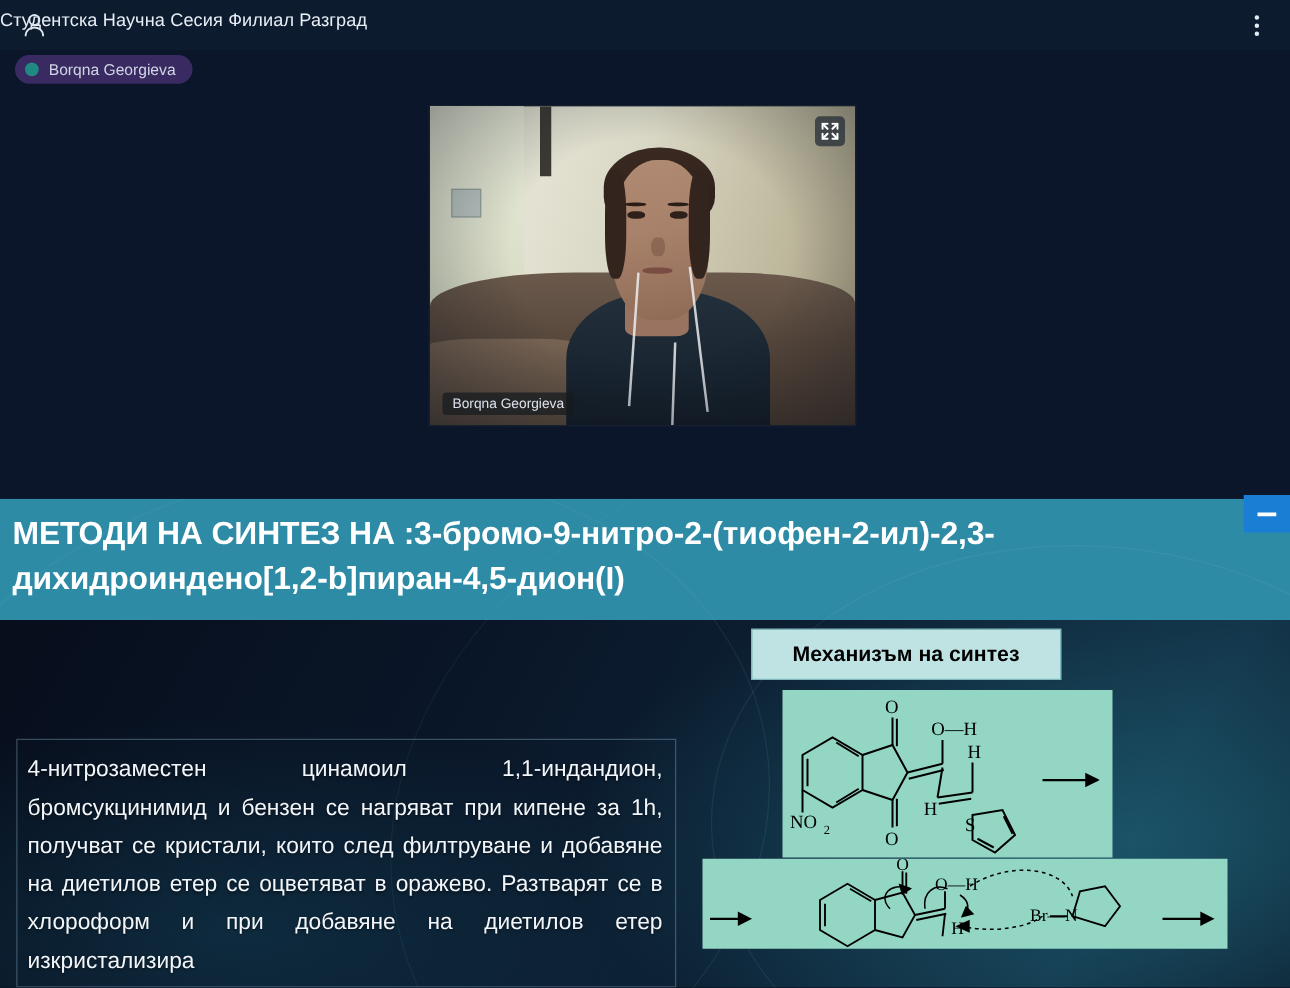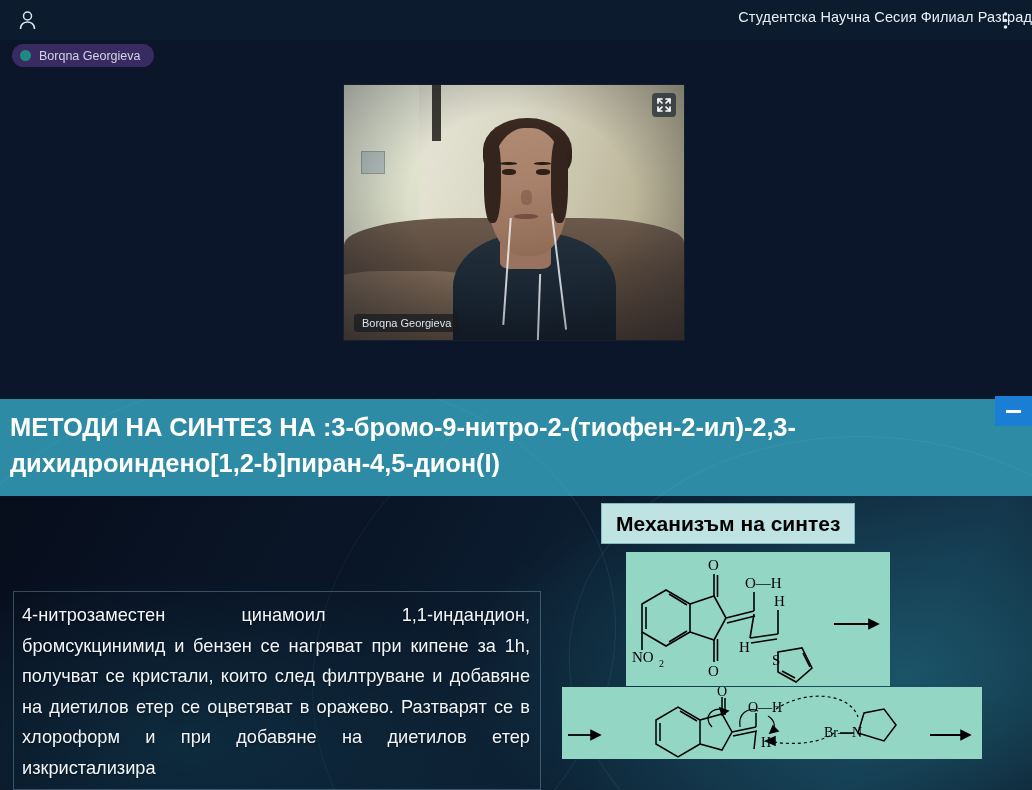--- a/index.html
+++ b/index.html
@@ -13,21 +13,21 @@
 
   
   .topbar {
     position:absolute; top:0; left:0; width:1032px; height:40px;
     background:#0c1b2e;
     display:flex; align-items:center; justify-content:space-between;
     padding:0 14px;
   }
   .topbar-title {
     position:absolute; left:0; right:0; top:9px;
-    text-align:right;
+    text-align:left;
     color:#e8eef5; font-size:14.5px; letter-spacing:.1px;
     pointer-events:none;
   }
   .icon-btn {
     width:26px; height:26px; display:flex; align-items:center; justify-content:center;
     cursor:pointer; position:relative; z-index:3;
   }
   .person-icon svg, .dots-icon svg { display:block; }
 
   
@@ -171,22 +171,22 @@
     border:1px solid rgba(120,200,225,.10);
   }
   .sw1 { left:-10%; top:-40%; width:70%; height:190%; transform:rotate(-12deg); }
   .sw2 { left:30%; top:-60%; width:90%; height:230%; transform:rotate(-8deg); border-color:rgba(120,200,225,.07); }
   .sw3 { left:55%; top:-20%; width:60%; height:160%; transform:rotate(6deg); border-color:rgba(150,215,235,.09); }
 
   
   .mech-title {
     position:absolute; left:601px; top:503px;
     background:#bfe3e3; border:1px solid #7fb9bd;
-    padding:4px 14px;
-    color:#000; font-weight:bold; font-size:21px; line-height:31px;
+    padding:4px 32px;
+    color:#000; font-weight:bold; font-size:17px; line-height:31px;
     white-space:nowrap;
     z-index:4;
   }
 
   
   .text-box {
     position:absolute; left:13px; top:591px; width:528px; height:199px;
     border:1px solid rgba(150,190,215,.35);
     padding:8px 10px 0 8px;
     z-index:4;

